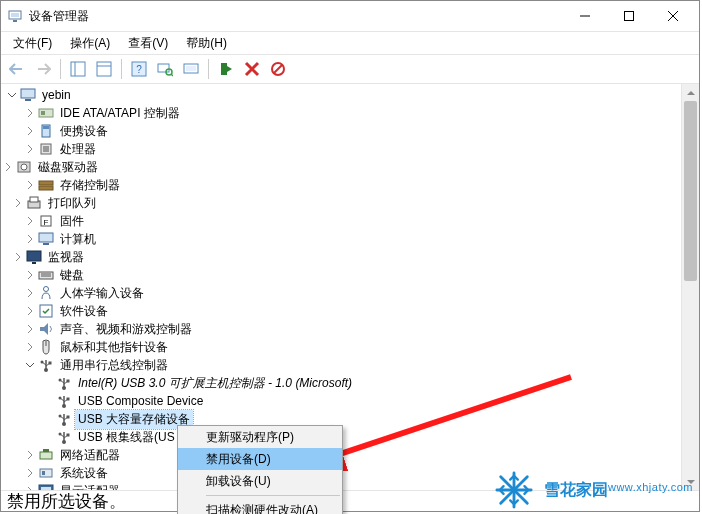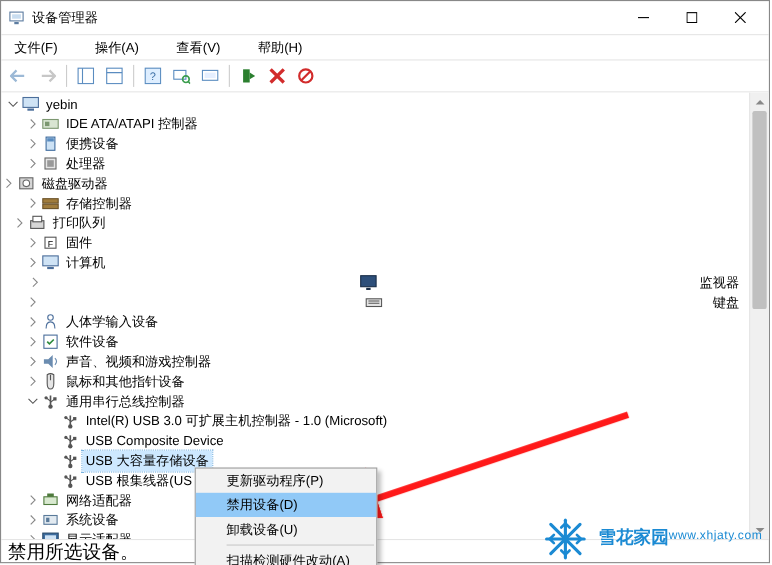--- a/index.html
+++ b/index.html
@@ -36,21 +36,21 @@
   .winbtn {
     width: 44px; height: 28px;
     display: flex; align-items: center; justify-content: center;
     color: #333;
   }
   .winbtn svg { width: 10px; height: 10px; }
   .menubar {
     height: 22px;
     display: flex; align-items: center;
     padding: 0 4px;
-    gap: 18px;
+    gap: 2px;
   }
   .menuitem {
     padding: 3px 8px;
   }
   .toolbar {
     height: 28px;
     border-top: 1px solid #e5e5e5;
     border-bottom: 1px solid #e5e5e5;
     display: flex; align-items: center;
     padding: 0 4px;
@@ -400,33 +400,33 @@
               <svg viewBox="0 0 10 10" width="10" height="10">
                 <path d="M3 1 L7 5 L3 9" fill="none" stroke="#888"></path>
               </svg>
             </span>
             <span class="nicon"><svg viewBox="0 0 16 16">
                 <rect x="1" y="2" width="14" height="9" fill="#cfe3f5" stroke="#4b6e9b"></rect>
                 <rect x="5" y="12" width="6" height="2" fill="#4b6e9b"></rect>
               </svg></span>
             <span class="nlabel">计算机</span>
           </div>
-          <div class="node" style="padding-left: 24px; justify-content: space-between;">
+          <div class="node" style="padding-left: 10px;">
             <span class="expander">
               <svg viewBox="0 0 10 10" width="10" height="10">
                 <path d="M3 1 L7 5 L3 9" fill="none" stroke="#888"></path>
               </svg>
             </span>
             <span class="nicon"><svg viewBox="0 0 16 16">
                 <rect x="1" y="2" width="14" height="10" fill="#2d4f7a" stroke="#1a2e48"></rect>
                 <rect x="6" y="13" width="4" height="2" fill="#1a2e48"></rect>
               </svg></span>
             <span class="nlabel">监视器</span>
           </div>
-          <div class="node" style="padding-left: 22px; justify-content: space-between;">
+          <div class="node" style="padding-left: 22px;">
             <span class="expander">
               <svg viewBox="0 0 10 10" width="10" height="10">
                 <path d="M3 1 L7 5 L3 9" fill="none" stroke="#888"></path>
               </svg>
             </span>
             <span class="nicon"><svg viewBox="0 0 16 16">
                 <rect x="1" y="5" width="14" height="7" fill="#e5e5e5" stroke="#555"></rect>
                 <line x1="3" y1="7" x2="13" y2="7" stroke="#555"></line>
                 <line x1="3" y1="9" x2="13" y2="9" stroke="#555"></line>
               </svg></span>
@@ -489,21 +489,21 @@
             <span class="nicon"><svg viewBox="0 0 16 16">
                 <circle cx="8" cy="13" r="2" fill="#555"></circle>
                 <line x1="8" y1="13" x2="8" y2="3" stroke="#555" stroke-width="1.5"></line>
                 <line x1="8" y1="8" x2="4" y2="5" stroke="#555"></line>
                 <line x1="8" y1="9" x2="12" y2="6" stroke="#555"></line>
                 <circle cx="4" cy="5" r="1.5" fill="#555"></circle>
                 <rect x="10.5" y="4.5" width="3" height="3" fill="#555"></rect>
               </svg></span>
             <span class="nlabel">通用串行总线控制器</span>
           </div>
-          <div class="node" style="padding-left: 40px;">
+          <div class="node" style="padding-left: 40px; font-style: italic;">
             <span class="expander"></span>
             <span class="nicon"><svg viewBox="0 0 16 16">
                 <circle cx="8" cy="13" r="2" fill="#555"></circle>
                 <line x1="8" y1="13" x2="8" y2="3" stroke="#555" stroke-width="1.5"></line>
                 <line x1="8" y1="8" x2="4" y2="5" stroke="#555"></line>
                 <line x1="8" y1="9" x2="12" y2="6" stroke="#555"></line>
                 <circle cx="4" cy="5" r="1.5" fill="#555"></circle>
                 <rect x="10.5" y="4.5" width="3" height="3" fill="#555"></rect>
               </svg></span>
             <span class="nlabel">Intel(R) USB 3.0 可扩展主机控制器 - 1.0 (Microsoft)</span>

